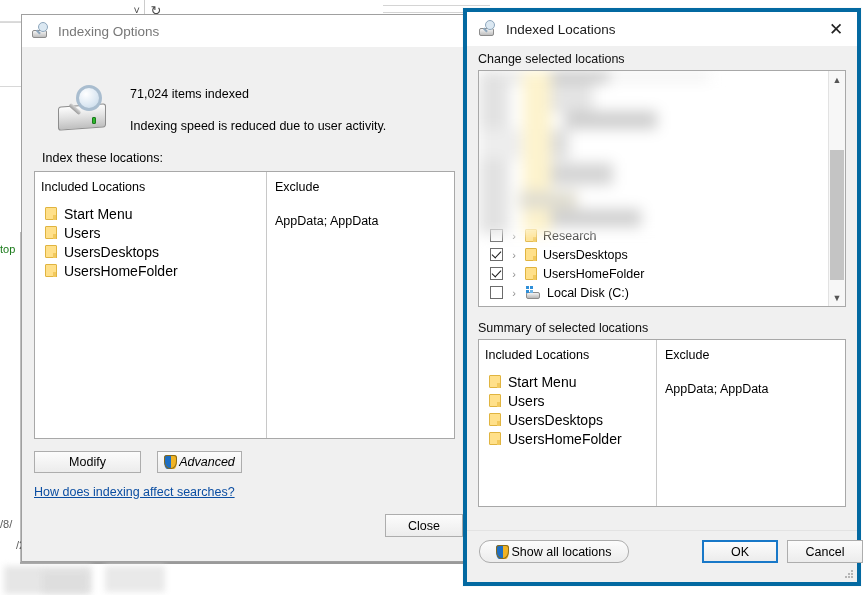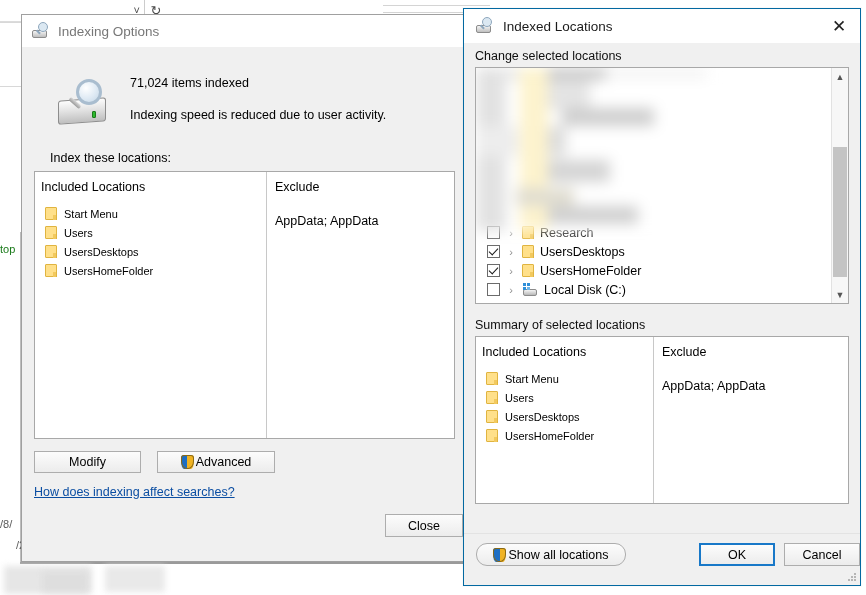--- a/index.html
+++ b/index.html
@@ -86,21 +86,21 @@
     background: #dbe8f2;
   }
   .icon-drive-search .hdl {
     position: absolute; left: 4px; top: 9px; width: 5px; height: 1.6px;
     background: #8ea7bd; transform: rotate(45deg);
   }
 
   .win-index-body { padding: 0 0 0 0; }
 
   .status-row {
-    display: flex; align-items: center; padding: 14px 0 0 12px; gap: 16px; height: 86px;
+    display: flex; align-items: flex-end; padding: 14px 0 0 12px; gap: 16px; height: 86px;
   }
   .big-icon {
     width: 58px; height: 48px; position: relative; margin-left: 22px; margin-top: 12px;
   }
   .big-icon .body {
     position: absolute; left: 2px; top: 20px; width: 48px; height: 24px;
     background: linear-gradient(#fdfdfd 0%, #e3e3e3 45%, #bfbfbf 100%);
     border: 1px solid #8d8d8d; border-radius: 3px;
     transform: skewY(-4deg);
   }
@@ -115,50 +115,50 @@
   }
   .big-icon .handle {
     position: absolute; left: 12px; top: 22px; width: 14px; height: 4px;
     background: linear-gradient(#d8d8d8,#9a9a9a);
     border-radius: 2px; transform: rotate(42deg);
   }
   .status-texts { padding-top: 4px; }
   .status-texts .l1 { font-size: 12.5px; margin-bottom: 18px; }
   .status-texts .l2 { font-size: 12.5px; }
 
-  .section-label { padding: 18px 0 6px 28px; font-size: 12.5px; }
+  .section-label { padding: 18px 0 6px 20px; font-size: 12.5px; }
 
   .loc-table {
     margin: 0 12px; height: 268px; background: #ffffff;
     border: 1px solid #a8a8a8; display: flex;
   }
   .loc-col-inc { width: 232px; border-right: 1px solid #c8c8c8; padding: 8px 0 0 6px; }
   .loc-col-exc { flex: 1; padding: 8px 0 0 8px; }
   .loc-head { font-size: 12.5px; margin-bottom: 10px; }
   .loc-item { display: flex; align-items: center; gap: 7px; height: 19px; padding-left: 4px; }
   .folder-ico {
     width: 12px; height: 13px; background: #ffe08a;
     border: 1px solid #e0b440; border-radius: 1px; position: relative; flex: none;
   }
   .folder-ico::after {
     content:""; position:absolute; right:-1px; bottom:-1px; width:3px; height:5px;
     background:#f2c95e; border-right:1px solid #e0b440;
   }
-  .loc-item .nm { font-size: 11px; }
+  .loc-item .nm { font-size: 14px; }
   .exc-val { font-size: 12.5px; margin-top: 20px; }
 
   .btn-row { display: flex; gap: 16px; padding: 12px 0 0 12px; }
   .win-btn {
     height: 22px; background: linear-gradient(#fcfcfc,#ececec);
     border: 1px solid #adadad; font-size: 12.5px;
     display: flex; align-items: center; justify-content: center; gap: 2px;
     cursor: default; color: #000;
   }
   .win-btn.modify { width: 107px; }
-  .win-btn.advanced { width: 118px; }
+  .win-btn.advanced { width: 85px; font-style: italic; }
   .win-btn.pause { width: 107px; }
 
   .shield {
     width: 13px; height: 14px; flex: none; position: relative;
   }
   .shield .lft, .shield .rgt {
     position: absolute; top: 0; width: 50%; height: 100%;
   }
   .shield .lft { left: 0; background: #1e6fc4; border-radius: 3px 0 0 45% / 3px 0 0 60%; }
   .shield .rgt { right: 0; background: #f0b323; border-radius: 0 3px 45% 0 / 0 3px 60% 0; }
@@ -172,21 +172,21 @@
     display: block; font-size: 12.5px; color: #0b4ea2;
     text-decoration: underline; margin-bottom: 9px; cursor: pointer;
   }
 
   .close-wrap { display: flex; justify-content: flex-end; padding: 6px 4px 0 0; }
   .win-btn.close { width: 78px; height: 23px; }
 
   
   .win-loc {
     position: absolute; left: 463px; top: 8px; width: 398px; height: 578px;
-    background: #f0f0f0; border: 1px solid #0369a1;
+    background: #f0f0f0; border: 4px solid #0369a1;
     box-shadow: 0 0 0 1px rgba(0,0,0,0.02);
   }
   .loc-title {
     height: 34px; background: #ffffff;
     display: flex; align-items: center; padding-left: 12px; gap: 9px;
   }
   .loc-title .t { font-size: 13.5px; color: #1b1b1b; flex: 1; }
   .loc-close {
     width: 42px; height: 30px; display: flex; align-items: center; justify-content: center;
     font-size: 17px; color: #222; cursor: default;

